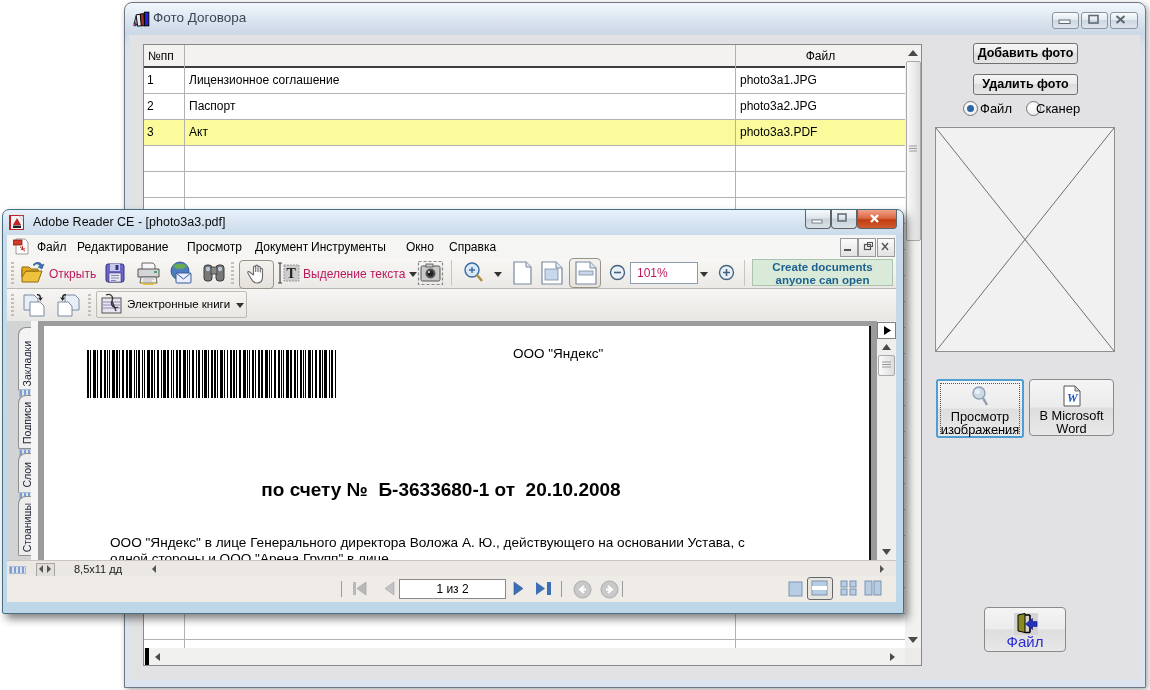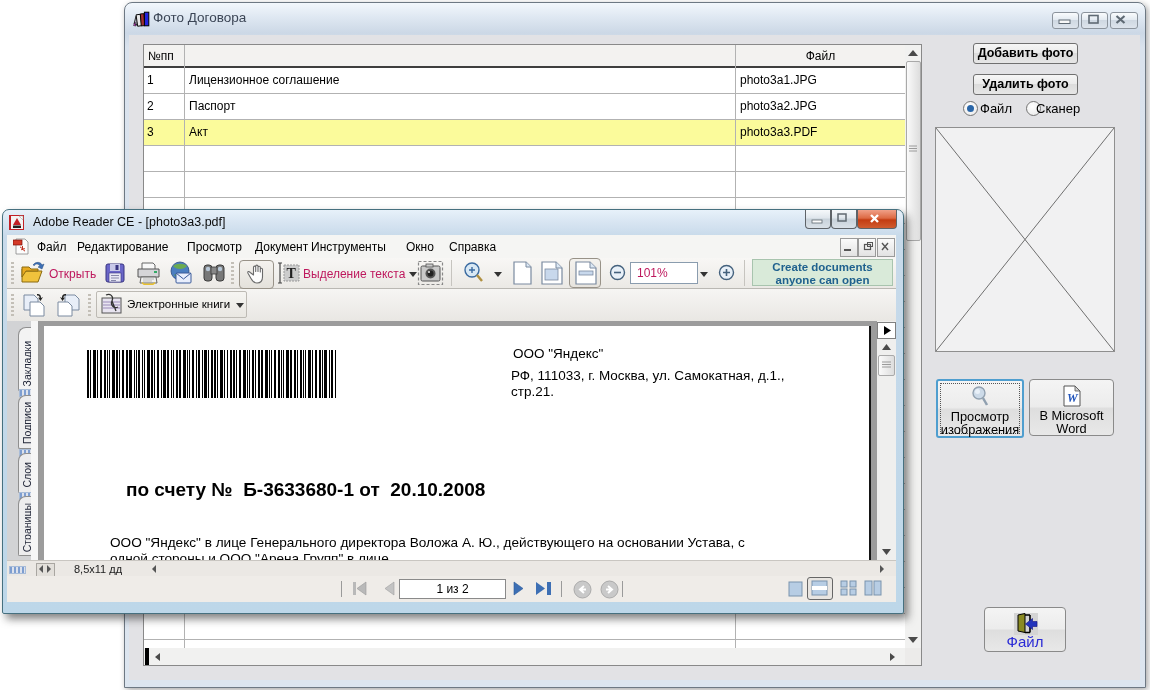--- a/index.html
+++ b/index.html
@@ -452,22 +452,21 @@
       <rect x="225" y="0" width="1" height="48" fill="#000"></rect>
       <rect x="228" y="0" width="2" height="48" fill="#000"></rect>
       <rect x="232" y="0" width="2" height="48" fill="#000"></rect>
       <rect x="235" y="0" width="1" height="48" fill="#000"></rect>
       <rect x="237" y="0" width="3" height="48" fill="#000"></rect>
       <rect x="242" y="0" width="1" height="48" fill="#000"></rect>
       <rect x="244" y="0" width="2" height="48" fill="#000"></rect>
       <rect x="248" y="0" width="1" height="48" fill="#000"></rect>
     </svg>
   <div class="a" style="left:469px;top:20px;font-size:13.5px;">ООО "Яндекс"</div>
-  <div class="a" style="left:467px;top:42px;font-size:13.5px;line-height:16px;">РФ, 111033, г. Москва, ул. Самокатная, д.1.,<br>стр.21.</div>
-  <div class="a" style="left:82px;top:153px;width:630px;font-size:19px;font-weight:bold;white-space:nowrap;">по счету №&nbsp;&nbsp;Б-3633680-1 от&nbsp; 20.10.2008</div>
+  <div class="a" style="left:82px;top:153px;width:630px;text-align:center;font-size:19px;font-weight:bold;white-space:nowrap;">по счету №&nbsp;&nbsp;Б-3633680-1 от&nbsp; 20.10.2008</div>
   <div class="a" style="left:66px;top:209px;width:720px;font-size:13.6px;line-height:16px;">ООО "Яндекс" в лице Генерального директора Воложа А. Ю., действующего на основании Устава, с<br>одной стороны и ООО "Арена Групп" в лице</div>
 </div>
 <div id="pvsb" class="a">
   <div class="a" style="left:0px;top:1px;width:17px;height:15px;background:#fff;border:1px solid #808080;"></div>
   <svg class="a" style="left:5px;top:4px" width="10" height="10">
       <path d="M2 1 L9 5.5 L2 10 Z" fill="#000"></path>
     </svg>
   <svg class="a" style="left:4px;top:22px" width="11" height="9">
       <path d="M5.5 1 L10 7 L1 7 Z" fill="#4a4a4a"></path>
     </svg>

